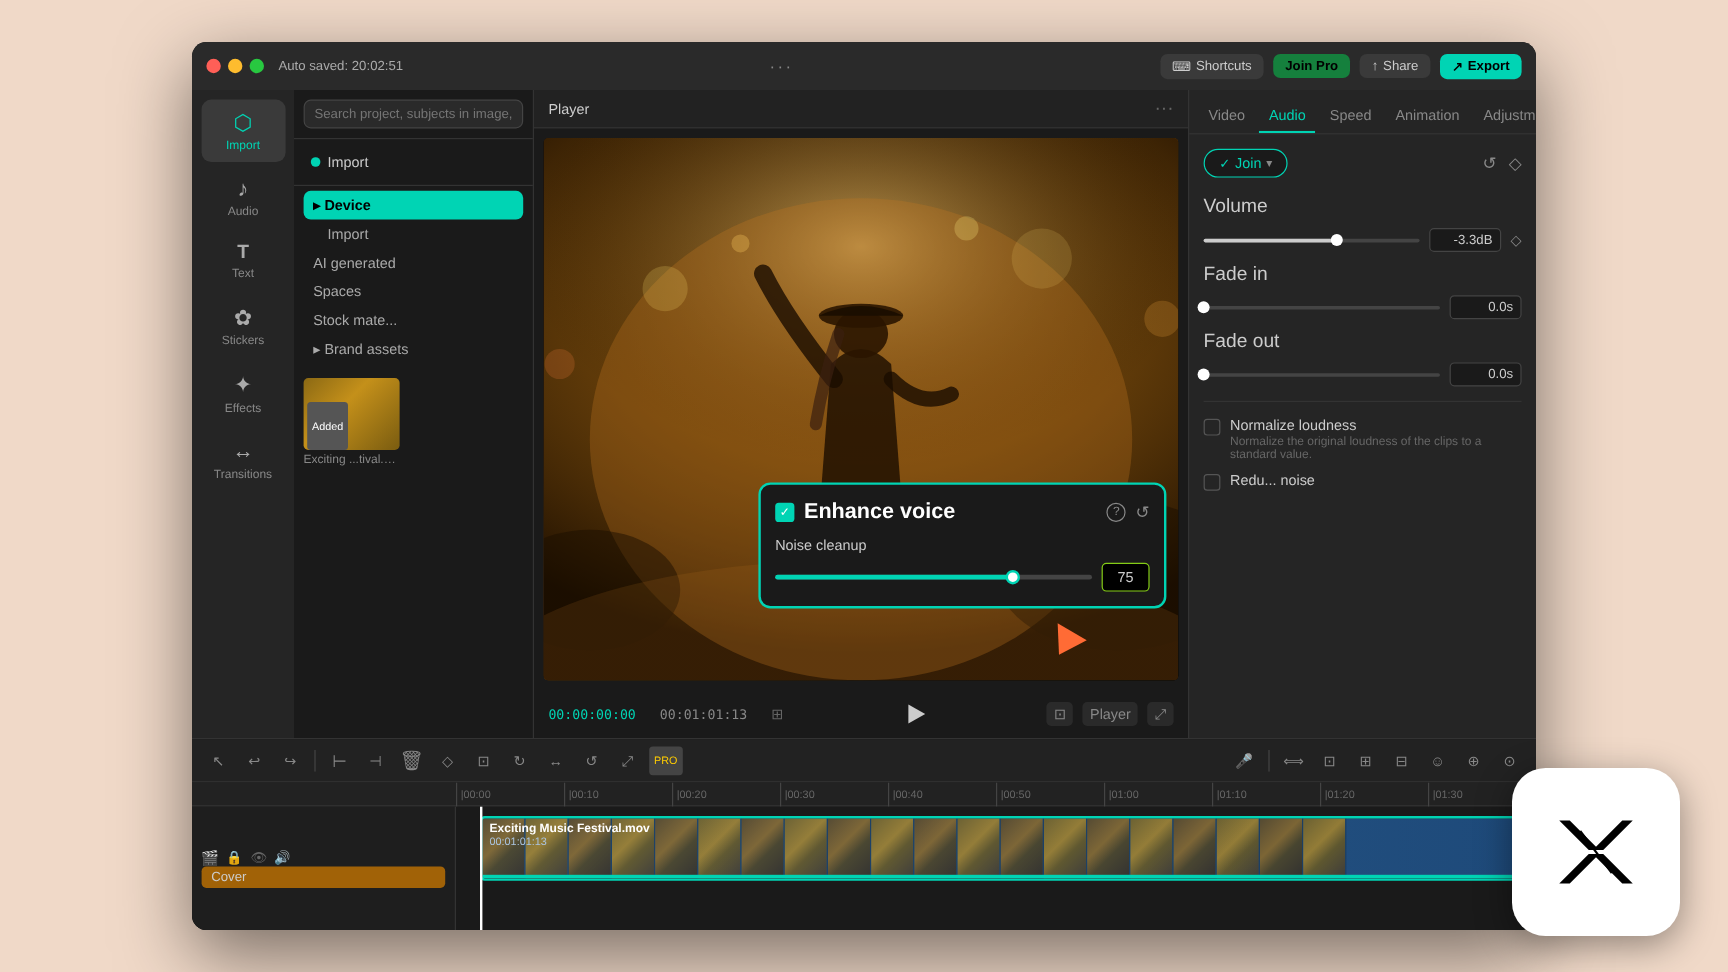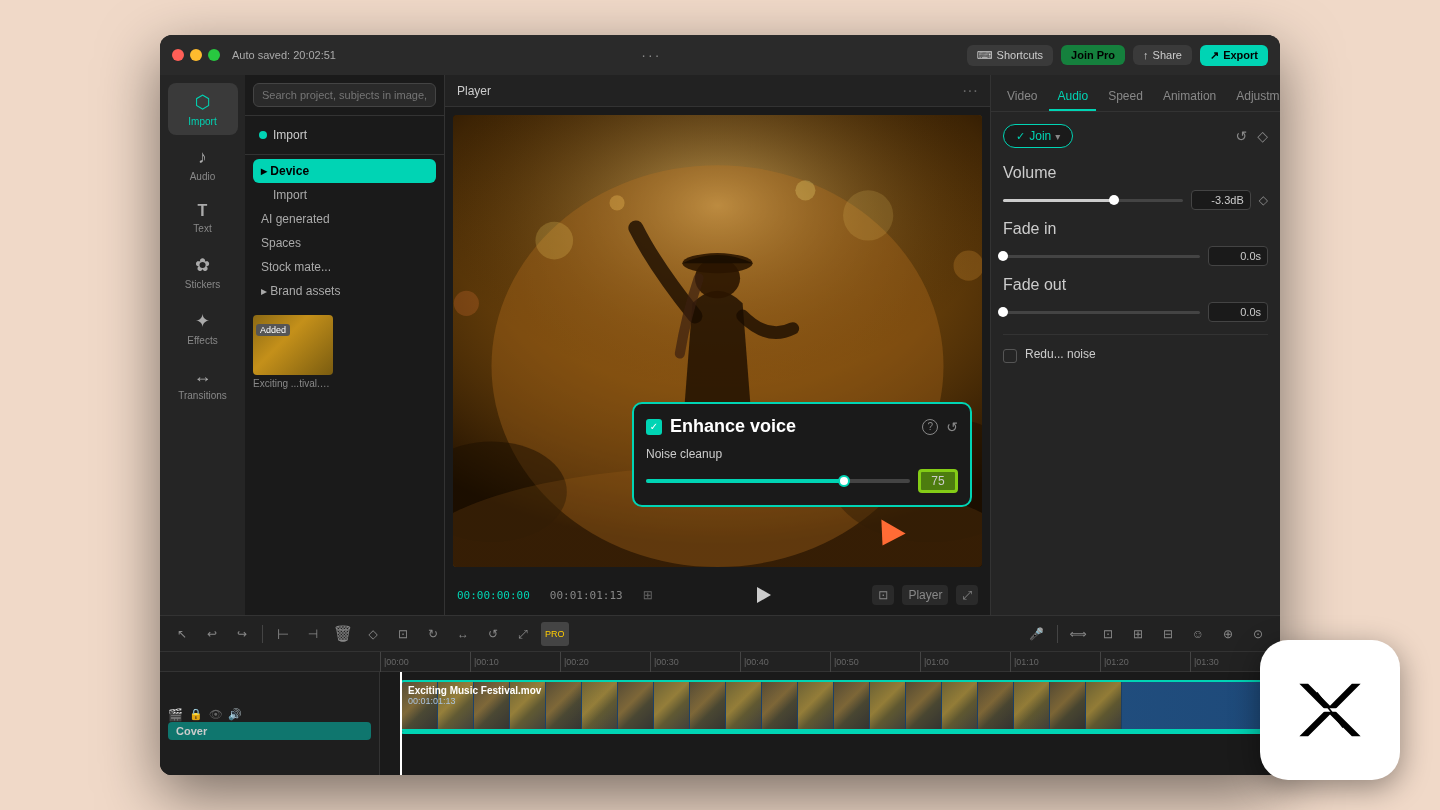--- a/index.html
+++ b/index.html
@@ -206,26 +206,26 @@
     .asset-thumb-placeholder {
       width: 80px;
       height: 60px;
       background: linear-gradient(135deg, #8b6914 0%, #c4901a 40%, #7a5c10 100%);
       border-radius: 4px;
       overflow: hidden;
       position: relative;
     }
     .asset-added-badge {
       position: absolute;
-      top: 9px;
+      top: 20px;
       left: 3px;
       background: #555;
       color: #fff;
       font-size: 9px;
-      padding: 1px 4px;
+      padding: 15px 4px;
       border-radius: 3px;
     }
     .asset-name {
       font-size: 10px;
       color: #888;
       margin-top: 3px;
       white-space: nowrap;
       overflow: hidden;
       text-overflow: ellipsis;
       width: 80px;
@@ -360,22 +360,22 @@
       transform: translate(-50%, -50%);
       width: 12px;
       height: 12px;
       background: #fff;
       border-radius: 50%;
       border: 2px solid #00d4b4;
     }
     .ev-value-box {
       width: 40px;
       height: 24px;
-      background: #4d7c0f;
-      border: 3px solid #84cc16;
+      background: #000000;
+      border: 1px solid #84cc16;
       border-radius: 4px;
       display: flex;
       align-items: center;
       justify-content: center;
       color: #ccc;
       font-size: 12px;
     }
     
     .cursor-arrow {
       position: absolute;
@@ -655,24 +655,23 @@
     .track-controls {
       display: flex;
       align-items: center;
       gap: 6px;
       font-size: 11px;
       color: #666;
     }
     .track-name {
       font-size: 11px;
       color: #ccc;
-      background: #0f766e;
+      background: #a16207;
       padding: 3px 8px;
       border-radius: 4px;
-      font-weight: bold;
     }
     .tracks {
       flex: 1;
       position: relative;
       overflow: hidden;
     }
     .playhead {
       position: absolute;
       top: 0;
       left: 20px;
@@ -996,20 +995,27 @@
         <div class="slider-container">
           <div class="slider-track">
             <div class="slider-fill" style="width: 0%;"></div>
             <div class="slider-thumb" style="left: 0%;"></div>
           </div>
           <div class="value-input">0.0s</div>
         </div>
 
         <div class="panel-divider"></div>
 
+        <div class="checkbox-row">
+          <div class="checkbox"></div>
+          <div>
+            <div class="checkbox-label">Normalize loudness</div>
+            <div class="checkbox-desc">Normalize the original loudness of the clips to a standard value.</div>
+          </div>
+        </div>
 
         <div class="checkbox-row">
           <div class="checkbox"></div>
           <div class="checkbox-label">Redu... noise</div>
         </div>
       </div>
     </div>
   </div>
 
   <div class="bottom-area">

